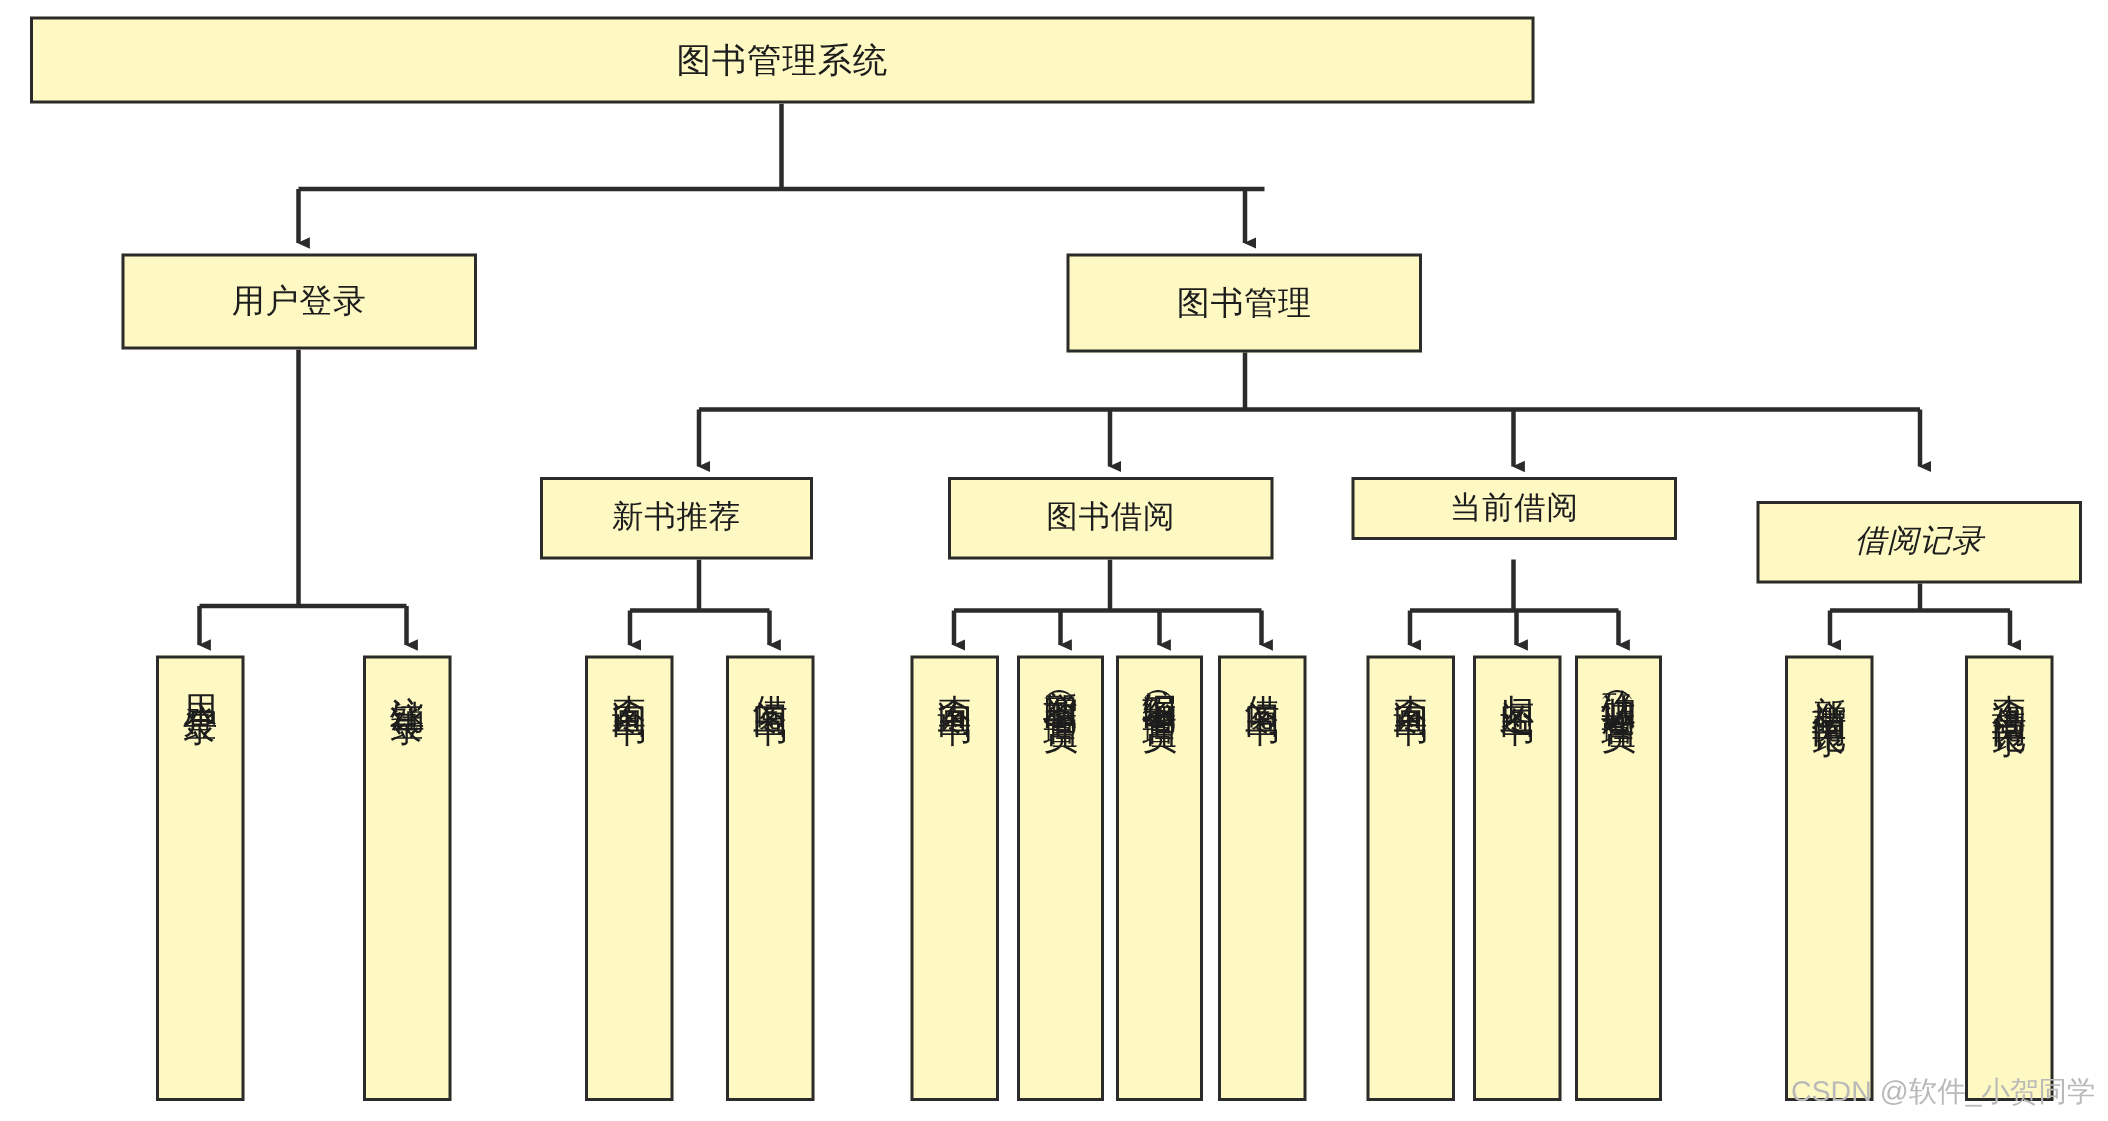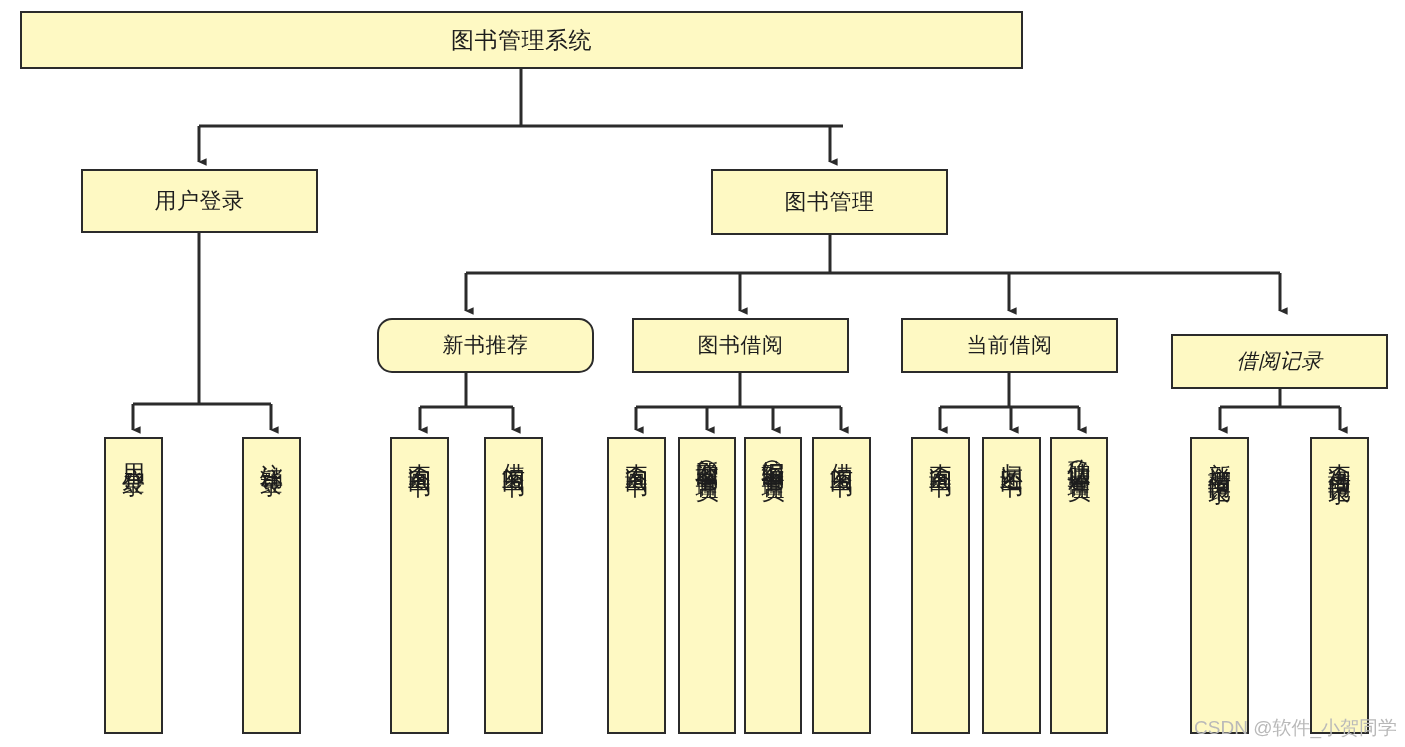--- a/index.html
+++ b/index.html
@@ -142,27 +142,27 @@
     <span class="label">图书管理系统</span>
   </div>
 
   <div class="node lvl2" style="left:81px; top:169px; width:237px; height:64px;">
     <span class="label">用户登录</span>
   </div>
   <div class="node lvl2" style="left:711px; top:169px; width:237px; height:66px;">
     <span class="label">图书管理</span>
   </div>
 
-  <div class="node lvl3" style="left:377px; top:318px; width:217px; height:55px;border-radius:15px;">
+  <div class="node lvl3" style="left:360px; top:318px; width:182px; height:55px;">
     <span class="label">新书推荐</span>
   </div>
   <div class="node lvl3" style="left:632px; top:318px; width:217px; height:55px;">
     <span class="label">图书借阅</span>
   </div>
-  <div class="node lvl3" style="left:901px; top:318px; width:217px; height:55px;">
+  <div class="node lvl3" style="left:901px; top:318px; width:217px; height:42px;">
     <span class="label">当前借阅</span>
   </div>
   <div class="node lvl3" style="left:1171px; top:334px; width:217px; height:55px;font-style:italic;">
     <span class="label">借阅记录</span>
   </div>
 
   <div class="node leaf" style="left:104px; top:437px; width:59px; height:297px;">
     <span class="label">用户登录</span>
   </div>
   <div class="node leaf" style="left:242px; top:437px; width:59px; height:297px;">

